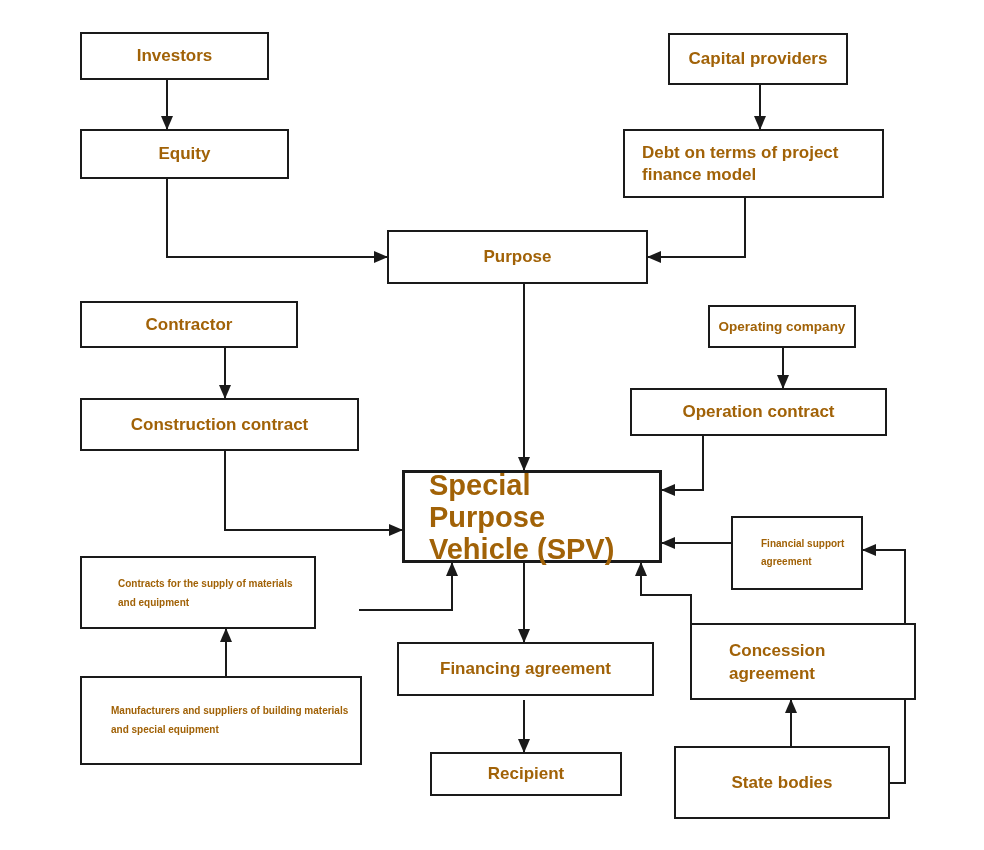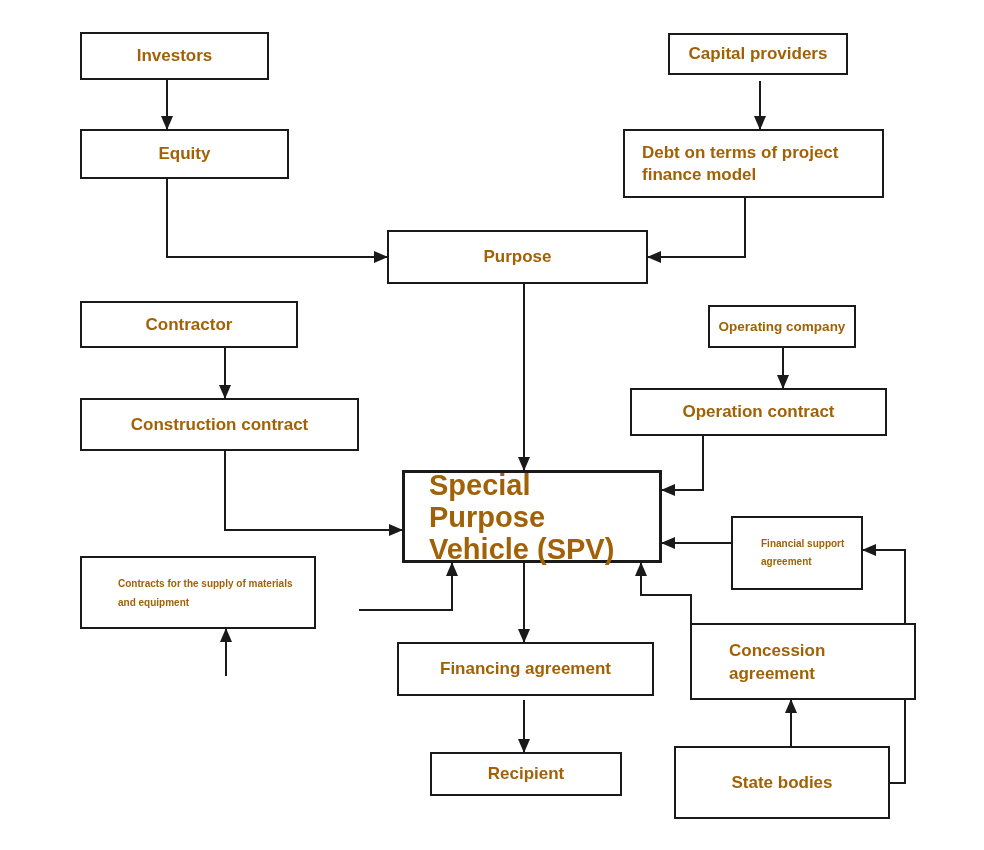--- a/index.html
+++ b/index.html
@@ -33,21 +33,21 @@
   }
   .node.left {
     justify-content: flex-start;
     text-align: left;
   }
   .node.small { font-size: 10px; line-height: 18px; }
 
   
   #n-investors            { left: 80px;  top: 32px;  width: 189px; height: 48px; }
   #n-equity               { left: 80px;  top: 129px; width: 209px; height: 50px; }
-  #n-capital-providers    { left: 668px; top: 33px;  width: 180px; height: 42px; }
+  #n-capital-providers    { left: 668px; top: 33px;  width: 180px; height: 52px; }
   #n-debt                 { left: 623px; top: 129px; width: 261px; height: 69px; padding-left: 17px; }
   #n-funding              { left: 387px; top: 230px; width: 261px; height: 54px; }
   #n-contractor           { left: 80px;  top: 301px; width: 218px; height: 47px; }
   #n-construction         { left: 80px;  top: 398px; width: 279px; height: 53px; }
   #n-operating-company    { left: 708px; top: 305px; width: 148px; height: 43px; font-size: 13.5px; }
   #n-operation-contract   { left: 630px; top: 388px; width: 257px; height: 48px; }
   #n-spv                  { left: 402px; top: 470px; width: 260px; height: 93px;
                             border-width: 3px; font-size: 29px; line-height: 32px;
                             padding-left: 24px; padding-right: 8px; }
   #n-contracts-supply     { left: 80px;  top: 556px; width: 236px; height: 73px; padding-left: 36px; padding-right: 8px; line-height: 19px; }
@@ -94,19 +94,20 @@
   <div class="node" id="n-equity">Equity</div>
   <div class="node" id="n-capital-providers">Capital providers</div>
   <div class="node left" id="n-debt">Debt on terms of project finance model</div>
   <div class="node" id="n-funding">Purpose</div>
   <div class="node" id="n-contractor">Contractor</div>
   <div class="node" id="n-construction">Construction contract</div>
   <div class="node small" id="n-operating-company">Operating company</div>
   <div class="node" id="n-operation-contract">Operation contract</div>
   <div class="node left" id="n-spv">Special Purpose Vehicle (SPV)</div>
   <div class="node left small" id="n-contracts-supply">Contracts for the supply of materials and equipment</div>
+  <div class="node left small" id="n-manufacturers">Manufacturers and suppliers of building materials and special equipment</div>
   <div class="node left small" id="n-financial-support">Financial support agreement</div>
   <div class="node" id="n-financing-agreement">Financing agreement</div>
   <div class="node left" id="n-concession">Concession agreement</div>
   <div class="node" id="n-recipient">Recipient</div>
   <div class="node" id="n-state-bodies">State bodies</div>
 
 </div>
 
 </body></html>

